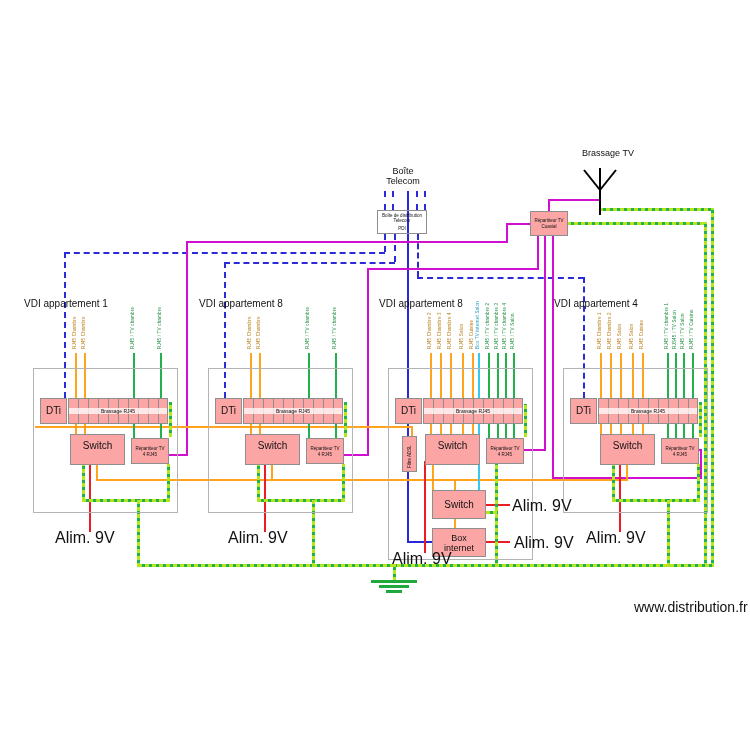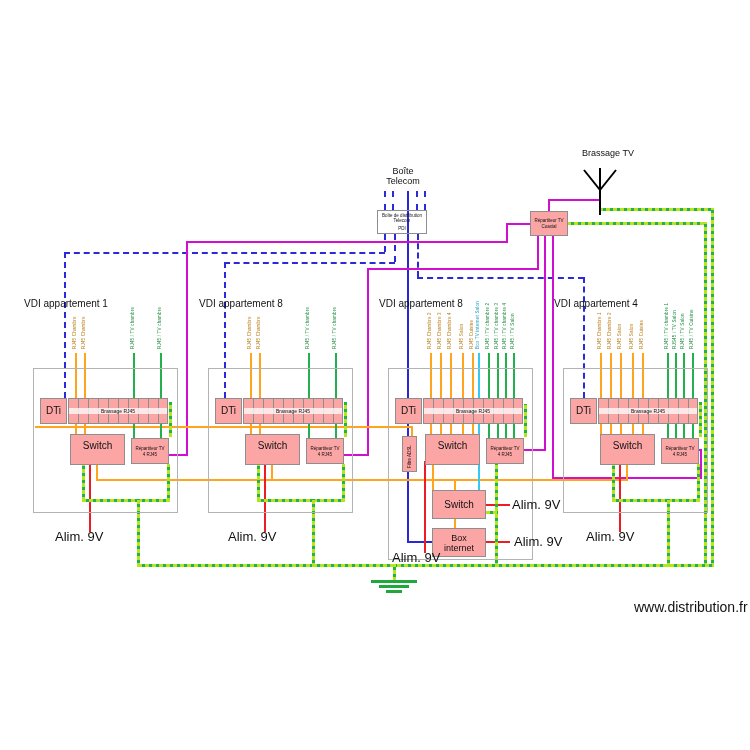--- a/index.html
+++ b/index.html
@@ -32,21 +32,21 @@
                transform-origin:0 0;transform:rotate(-90deg)}
   .routeur{left:43px;top:121px;width:54px;height:29px;font-size:10px;line-height:27px}
   .boxnet{left:43px;top:159px;width:54px;height:29px;font-size:9px;line-height:9.5px;padding-top:5px}
   .pdi-box{left:377px;top:210px;width:50px;height:24px;font-size:4.5px;line-height:5px;
            background:transparent;padding-top:2px}
   .pdi-box .pdi{margin-top:3px}
   .coax-box{left:530px;top:211px;width:38px;height:25px;font-size:4.5px;line-height:5.5px;padding-top:6px}
   .reseau{position:absolute;left:362px;top:166px;width:82px;text-align:center;
           font-size:9px;line-height:10px;z-index:4}
   .antlabel{position:absolute;left:568px;top:148px;width:80px;text-align:center;font-size:9px;z-index:4}
-  .alim{position:absolute;font-size:13px;color:#111;z-index:4;white-space:nowrap}
+  .alim{position:absolute;font-size:16px;color:#111;z-index:4;white-space:nowrap}
   .water{position:absolute;left:634px;top:599px;font-size:14px;color:#111;z-index:4}
   .wlabel{position:absolute;z-index:2;font-size:4.5px;white-space:nowrap;
           transform-origin:0 0;transform:rotate(-90deg);letter-spacing:.2px}
   svg.ant{position:absolute;left:576px;top:161px;z-index:2}
 </style>
 </head>
 <body>
 
 <div id="stage">
 

